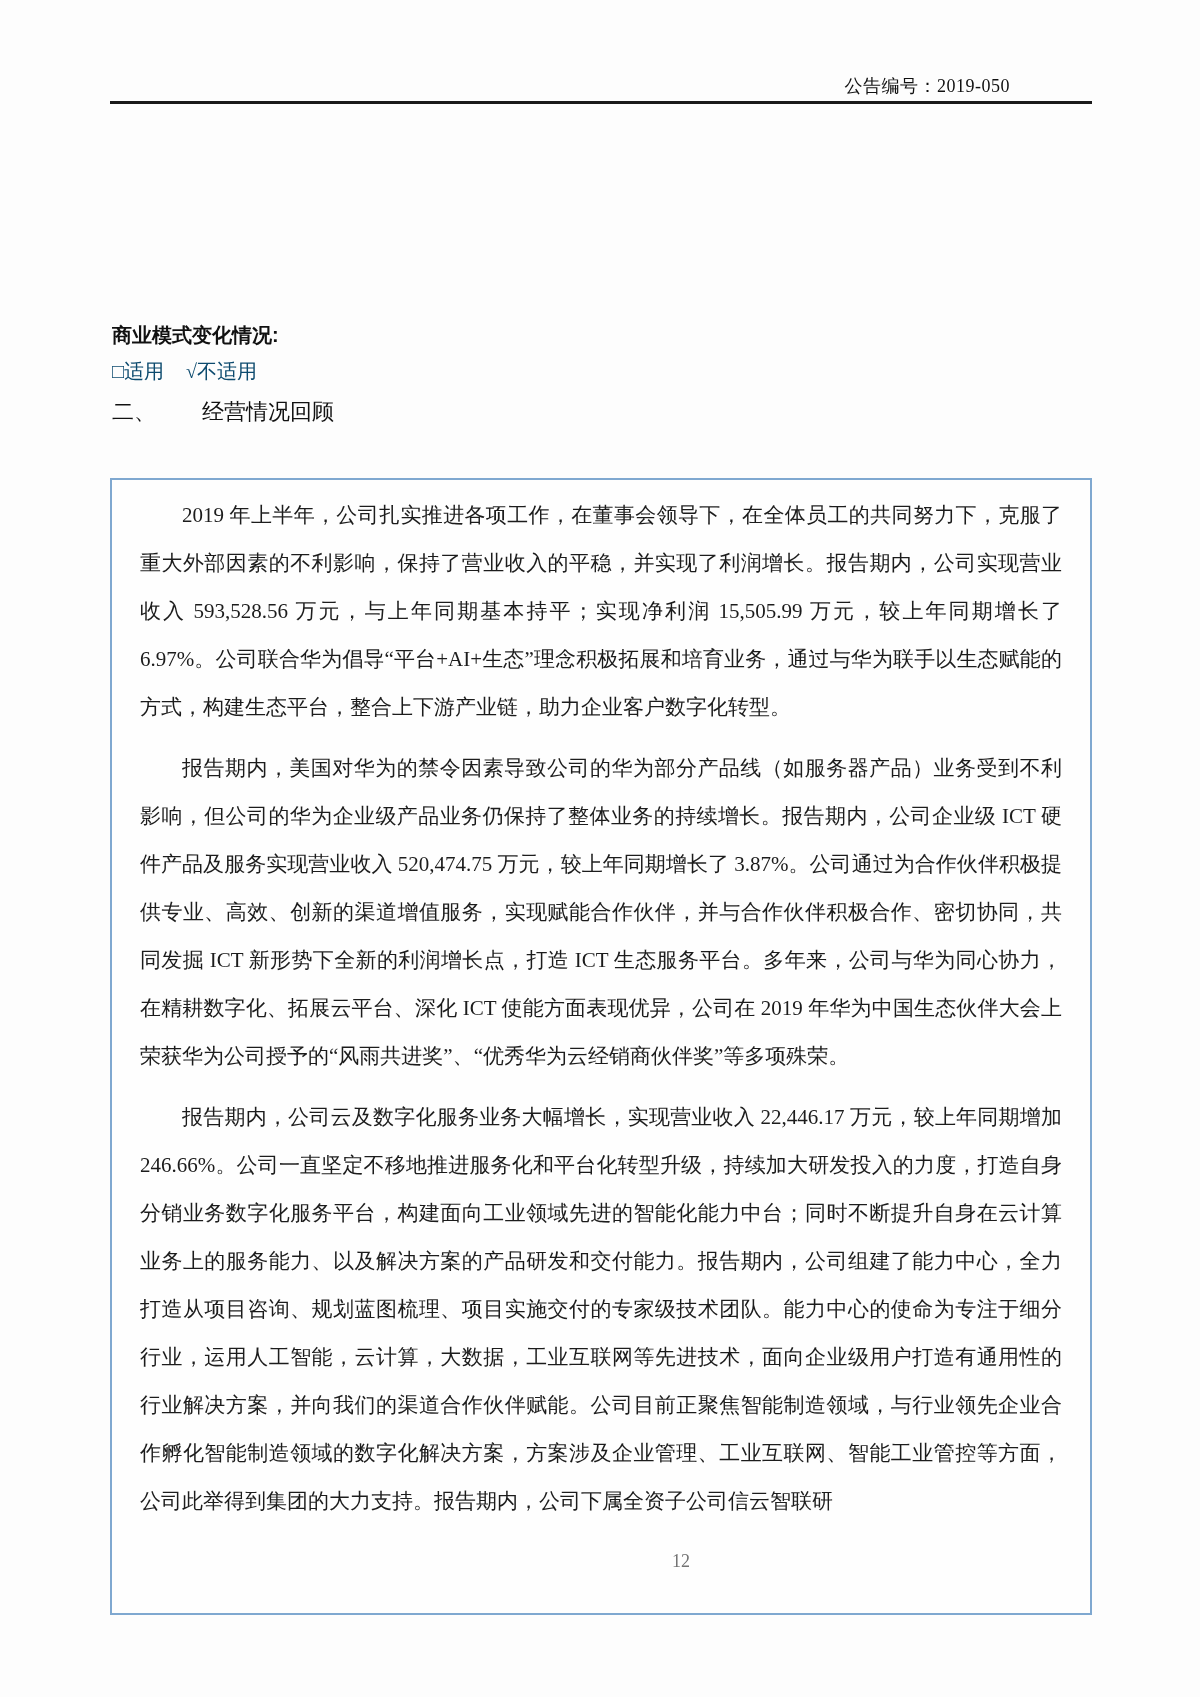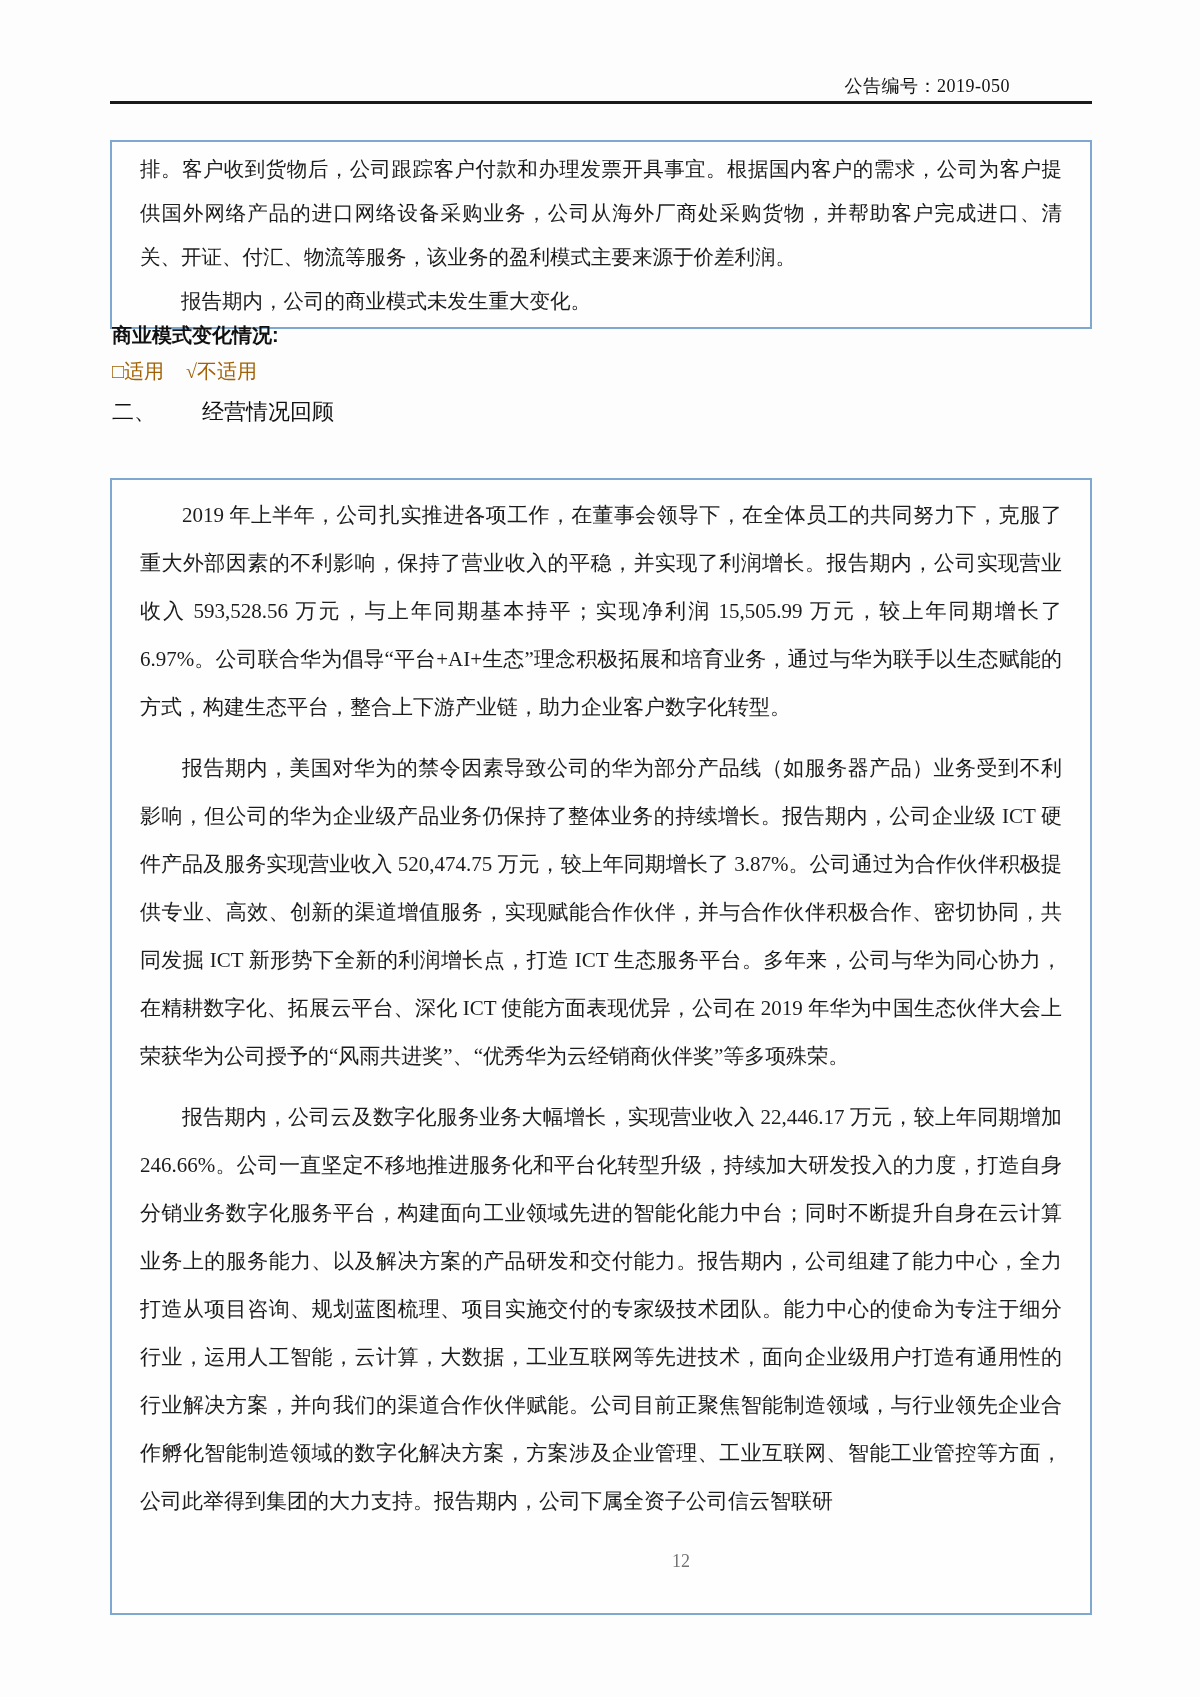--- a/index.html
+++ b/index.html
@@ -71,21 +71,21 @@
     font-family: "Liberation Sans", "DejaVu Sans", sans-serif;
     font-weight: bold;
     font-size: 20px;
     color: #111;
   }
   .bmc-options {
     position: absolute;
     top: 358px;
     left: 112px;
     font-size: 20px;
-    color: #a16207;
+    color: #0c4a6e;
   }
   .bmc-options .opt-gap {
     display: inline-block;
     width: 22px;
   }
   .section-heading {
     position: absolute;
     top: 397px;
     left: 112px;
     font-family: "Liberation Sans", "DejaVu Sans", sans-serif;
@@ -106,24 +106,20 @@
 </style>
 </head>
 <body>
 
 <div class="page">
 
   <div class="announce-no">公告编号：2019-050</div>
 
   <div class="header-rule"></div>
 
-  <div class="text-box box1">
-    <p>排。客户收到货物后，公司跟踪客户付款和办理发票开具事宜。根据国内客户的需求，公司为客户提供国外网络产品的进口网络设备采购业务，公司从海外厂商处采购货物，并帮助客户完成进口、清关、开证、付汇、物流等服务，该业务的盈利模式主要来源于价差利润。</p>
-    <p class="indent">报告期内，公司的商业模式未发生重大变化。</p>
-  </div>
 
   <div class="bmc-title">商业模式变化情况:</div>
 
   <div class="bmc-options">
     <span>□</span><span>适用</span><span class="opt-gap"></span><span>√</span><span>不适用</span>
   </div>
 
   <div class="section-heading">
     <span class="sec-num">二、</span><span class="sec-title">经营情况回顾</span>
   </div>

